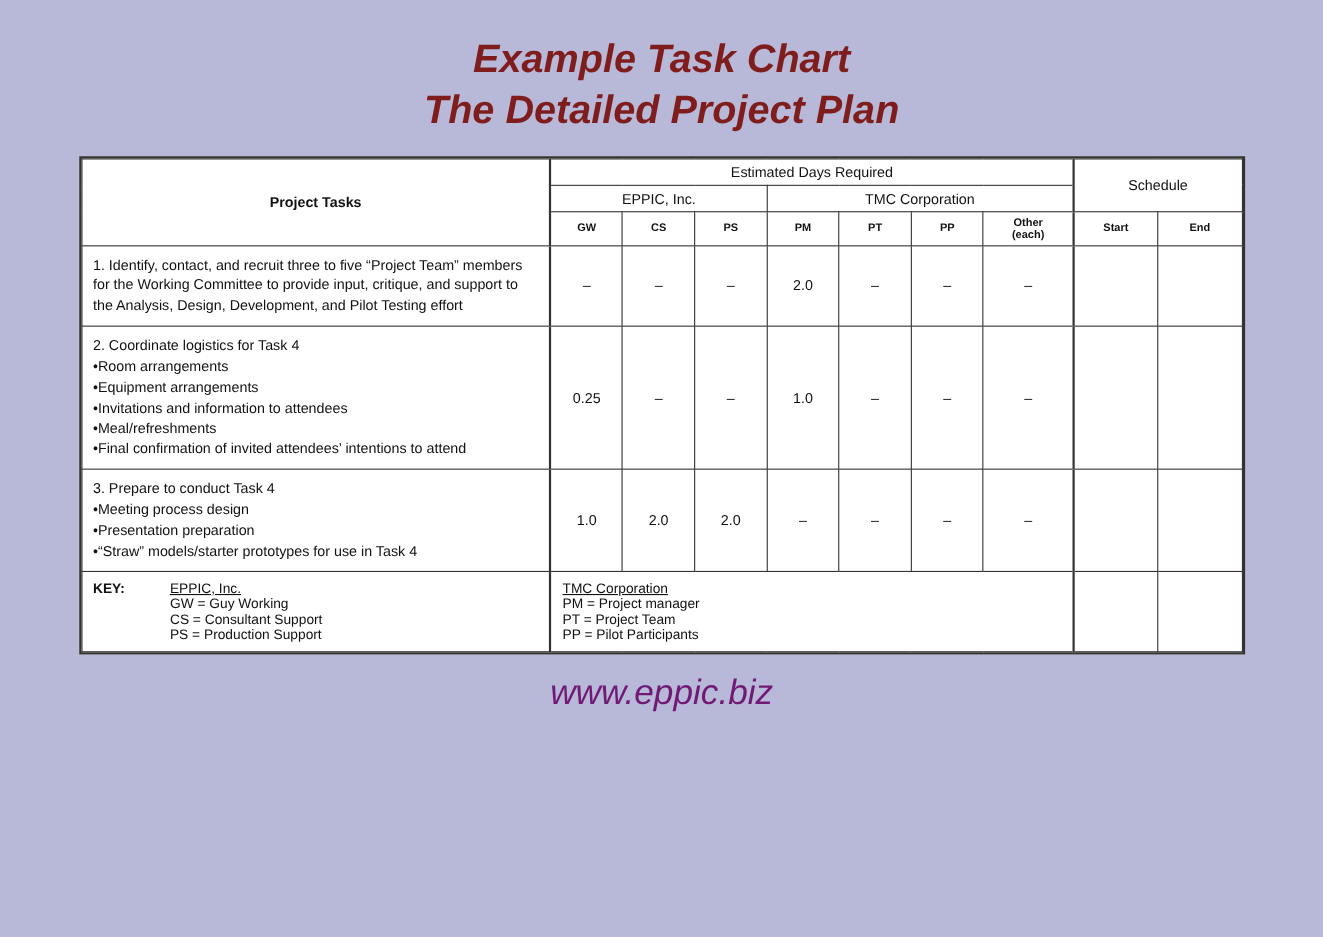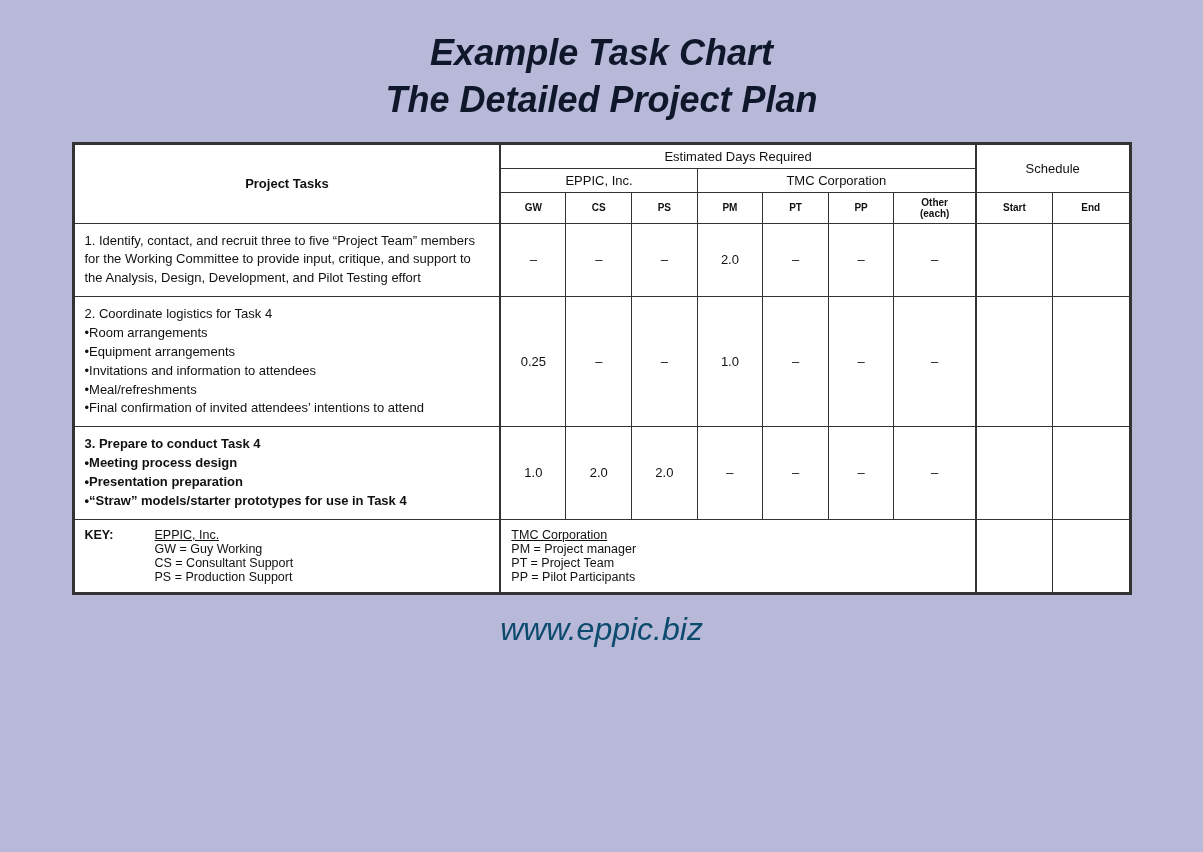--- a/index.html
+++ b/index.html
@@ -9,21 +9,21 @@
       height: 852px;
       display: flex;
       flex-direction: column;
       align-items: center;
       justify-content: flex-start;
       font-family: Arial, sans-serif;
       padding: 20px;
     }
     .page-title {
       text-align: center;
-      color: #0f172a;
+      color: #7f1d1d;
       margin-bottom: 18px;
       margin-top: 10px;
     }
     .page-title h1 {
       font-size: 36px;
       font-weight: bold;
       font-style: italic;
       line-height: 1.3;
     }
     .table-container {
@@ -79,21 +79,21 @@
       font-size: 12.5px;
     }
     .key-label {
       font-weight: bold;
     }
     .underline {
       text-decoration: underline;
     }
     .footer-url {
       text-align: center;
-      color: #0c4a6e;
+      color: #701a75;
       font-size: 32px;
       font-style: italic;
       margin-top: 16px;
     }
   </style>
 </head>
 <body>
 
 <div class="page-title">
   <h1>
@@ -170,21 +170,21 @@
         <td class="num-cell" style="border-right:1px solid #333;">–</td>
         <td class="num-cell">1.0</td>
         <td class="num-cell">–</td>
         <td class="num-cell">–</td>
         <td class="num-cell" style="border-right:2px solid #333;">–</td>
         <td class="num-cell"></td>
         <td class="num-cell"></td>
       </tr>
 
       <tr>
-        <td class="task-cell col-tasks" style="border-right:2px solid #333;font-weight:bold;">
+        <td class="task-cell col-tasks" style="border-right:2px solid #333;">
           3. Prepare to conduct Task 4<br>
           •Meeting process design<br>
           •Presentation preparation<br>
           •“Straw” models/starter prototypes for use in Task 4
         </td>
         <td class="num-cell">1.0</td>
         <td class="num-cell">2.0</td>
         <td class="num-cell" style="border-right:1px solid #333;">2.0</td>
         <td class="num-cell">–</td>
         <td class="num-cell">–</td>

